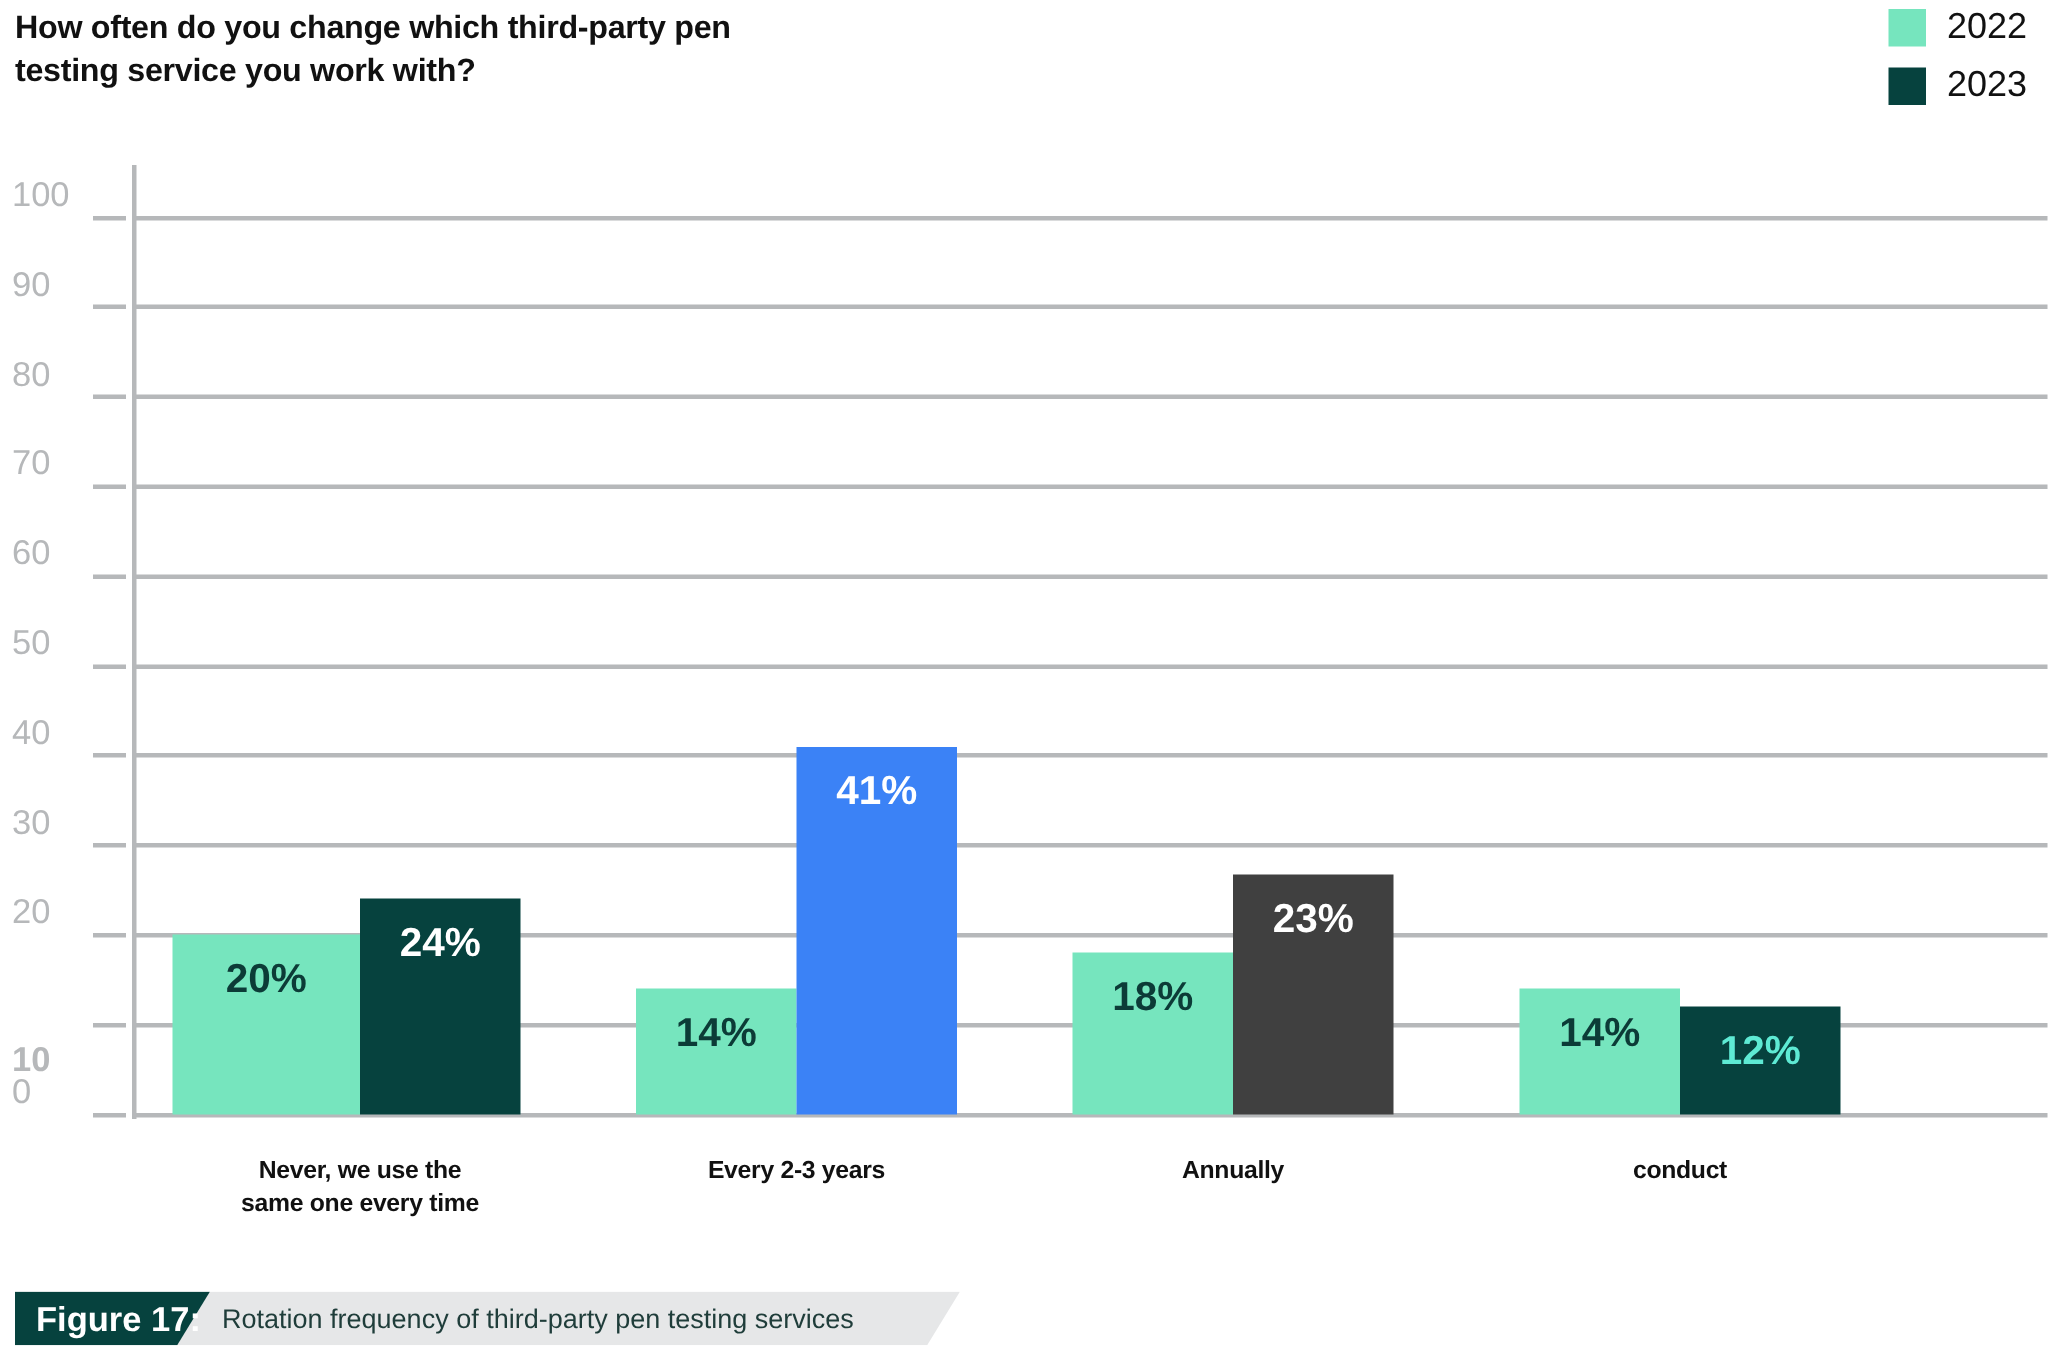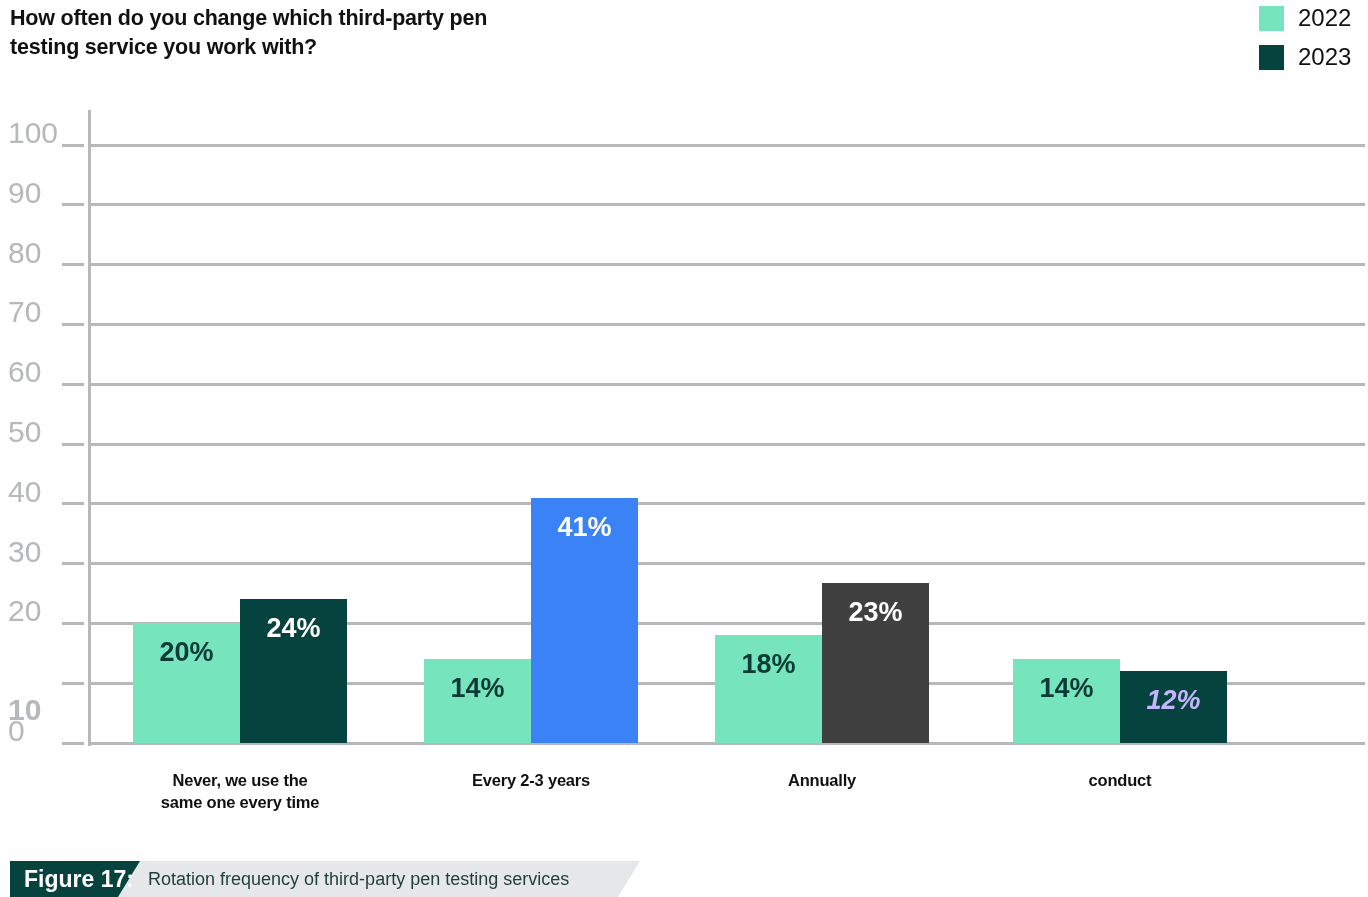--- a/index.html
+++ b/index.html
@@ -88,21 +88,21 @@
     width: 22px;
     height: 3px;
     background: #b6b8ba;
   }
 
   .ylabel {
     position: absolute;
     left: 8px;
     width: 72px;
     text-align: left;
-    font-size: 30px;
+    font-size: 23px;
     color: #b6b8ba;
     line-height: 1;
   }
 
   
   .bar {
     position: absolute;
     bottom: 0;
   }
   .bars-layer {
@@ -236,21 +236,21 @@
       <div class="ylabel" style="top: 536.6px;">30</div>
       <div class="ylabel" style="top: 476.8px;">40</div>
       <div class="ylabel" style="top: 417px;">50</div>
       <div class="ylabel" style="top: 357.2px;">60</div>
       <div class="ylabel" style="top: 297.4px;">70</div>
       <div class="ylabel" style="top: 237.6px;">80</div>
       <div class="ylabel" style="top: 177.8px;">90</div>
       <div class="ylabel" style="top: 118px;">100</div>
     </div>
   <div class="bars-layer" id="bars-layer">
-      <div class="bar" style="left: 133px; width: 107px; height: 119.6px; background: rgb(118, 229, 190); bottom: 1px;">
+      <div class="bar" style="left: 115px; width: 107px; height: 119.6px; background: rgb(118, 229, 190); bottom: 1px; padding-left: 18px;">
         <div class="bar-value" style="top: 16px; color: rgb(12, 59, 55);">20%</div>
       </div>
       <div class="bar" style="left: 240px; width: 107px; height: 143.52px; background: rgb(6, 66, 62); bottom: 1px;">
         <div class="bar-value" style="top: 16px; color: rgb(255, 255, 255);">24%</div>
       </div>
       <div class="bar" style="left: 424px; width: 107px; height: 83.72px; background: rgb(118, 229, 190); bottom: 1px;">
         <div class="bar-value" style="top: 16px; color: rgb(12, 59, 55);">14%</div>
       </div>
       <div class="bar" style="left: 531px; width: 107px; height: 245.18px; background: #3b82f6; bottom: 1px;">
         <div class="bar-value" style="top: 16px; color: rgb(255, 255, 255);">41%</div>
@@ -258,21 +258,21 @@
       <div class="bar" style="left: 715px; width: 107px; height: 107.64px; background: rgb(118, 229, 190); bottom: 1px;">
         <div class="bar-value" style="top: 16px; color: rgb(12, 59, 55);">18%</div>
       </div>
       <div class="bar" style="left: 822px; width: 107px; height: 160px; background: #404040; bottom: 1px;">
         <div class="bar-value" style="top: 16px; color: rgb(255, 255, 255);">23%</div>
       </div>
       <div class="bar" style="left: 1013px; width: 107px; height: 83.72px; background: rgb(118, 229, 190); bottom: 1px;">
         <div class="bar-value" style="top: 16px; color: rgb(12, 59, 55);">14%</div>
       </div>
       <div class="bar" style="left: 1120px; width: 107px; height: 71.76px; background: rgb(6, 66, 62); bottom: 1px;">
-        <div class="bar-value" style="top: 16px; color: #c4b5fd; font-style: italic;">12%</div>
+        <div class="bar-value" style="top: 16px; color: #5eead4;">12%</div>
       </div>
     </div>
   <div id="catlabel-layer">
       <div class="cat-label" style="left: 88px; width: 304px;">
         <div>Never, we use the</div>
         <div>same one every time</div>
       </div>
       <div class="cat-label" style="left: 379px; width: 304px;">
         <div>Every 2-3 years</div>
       </div>

